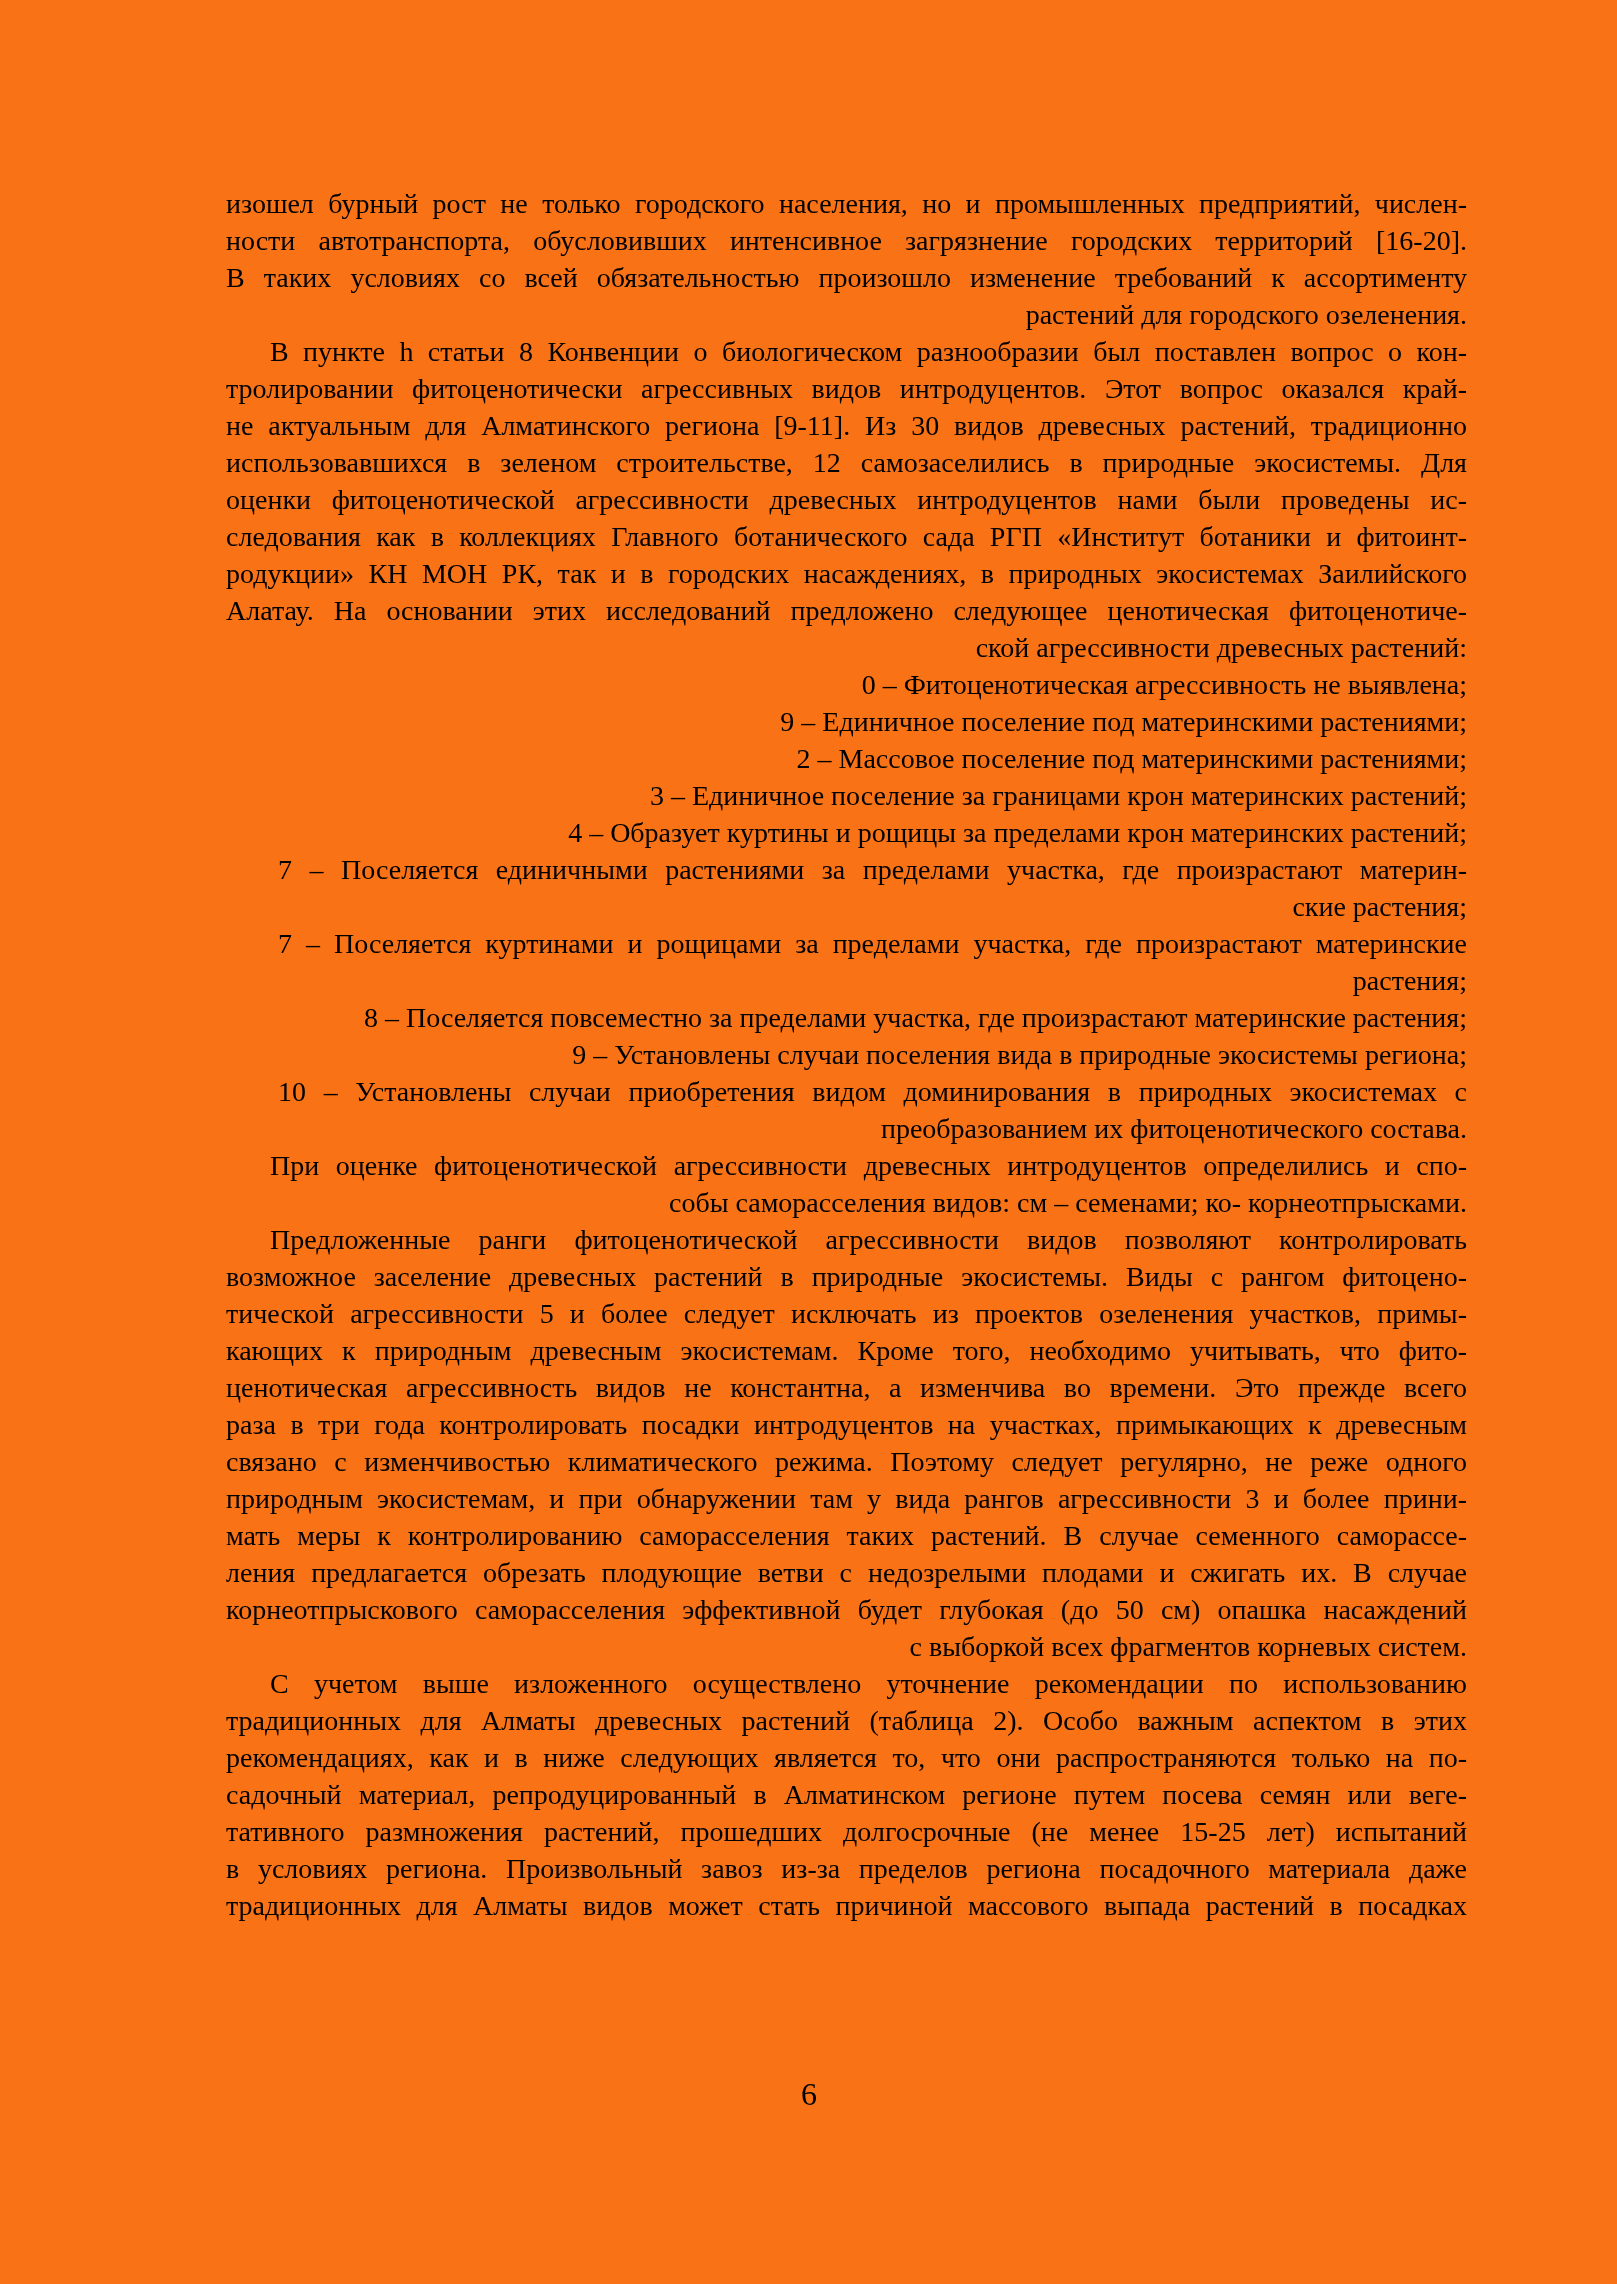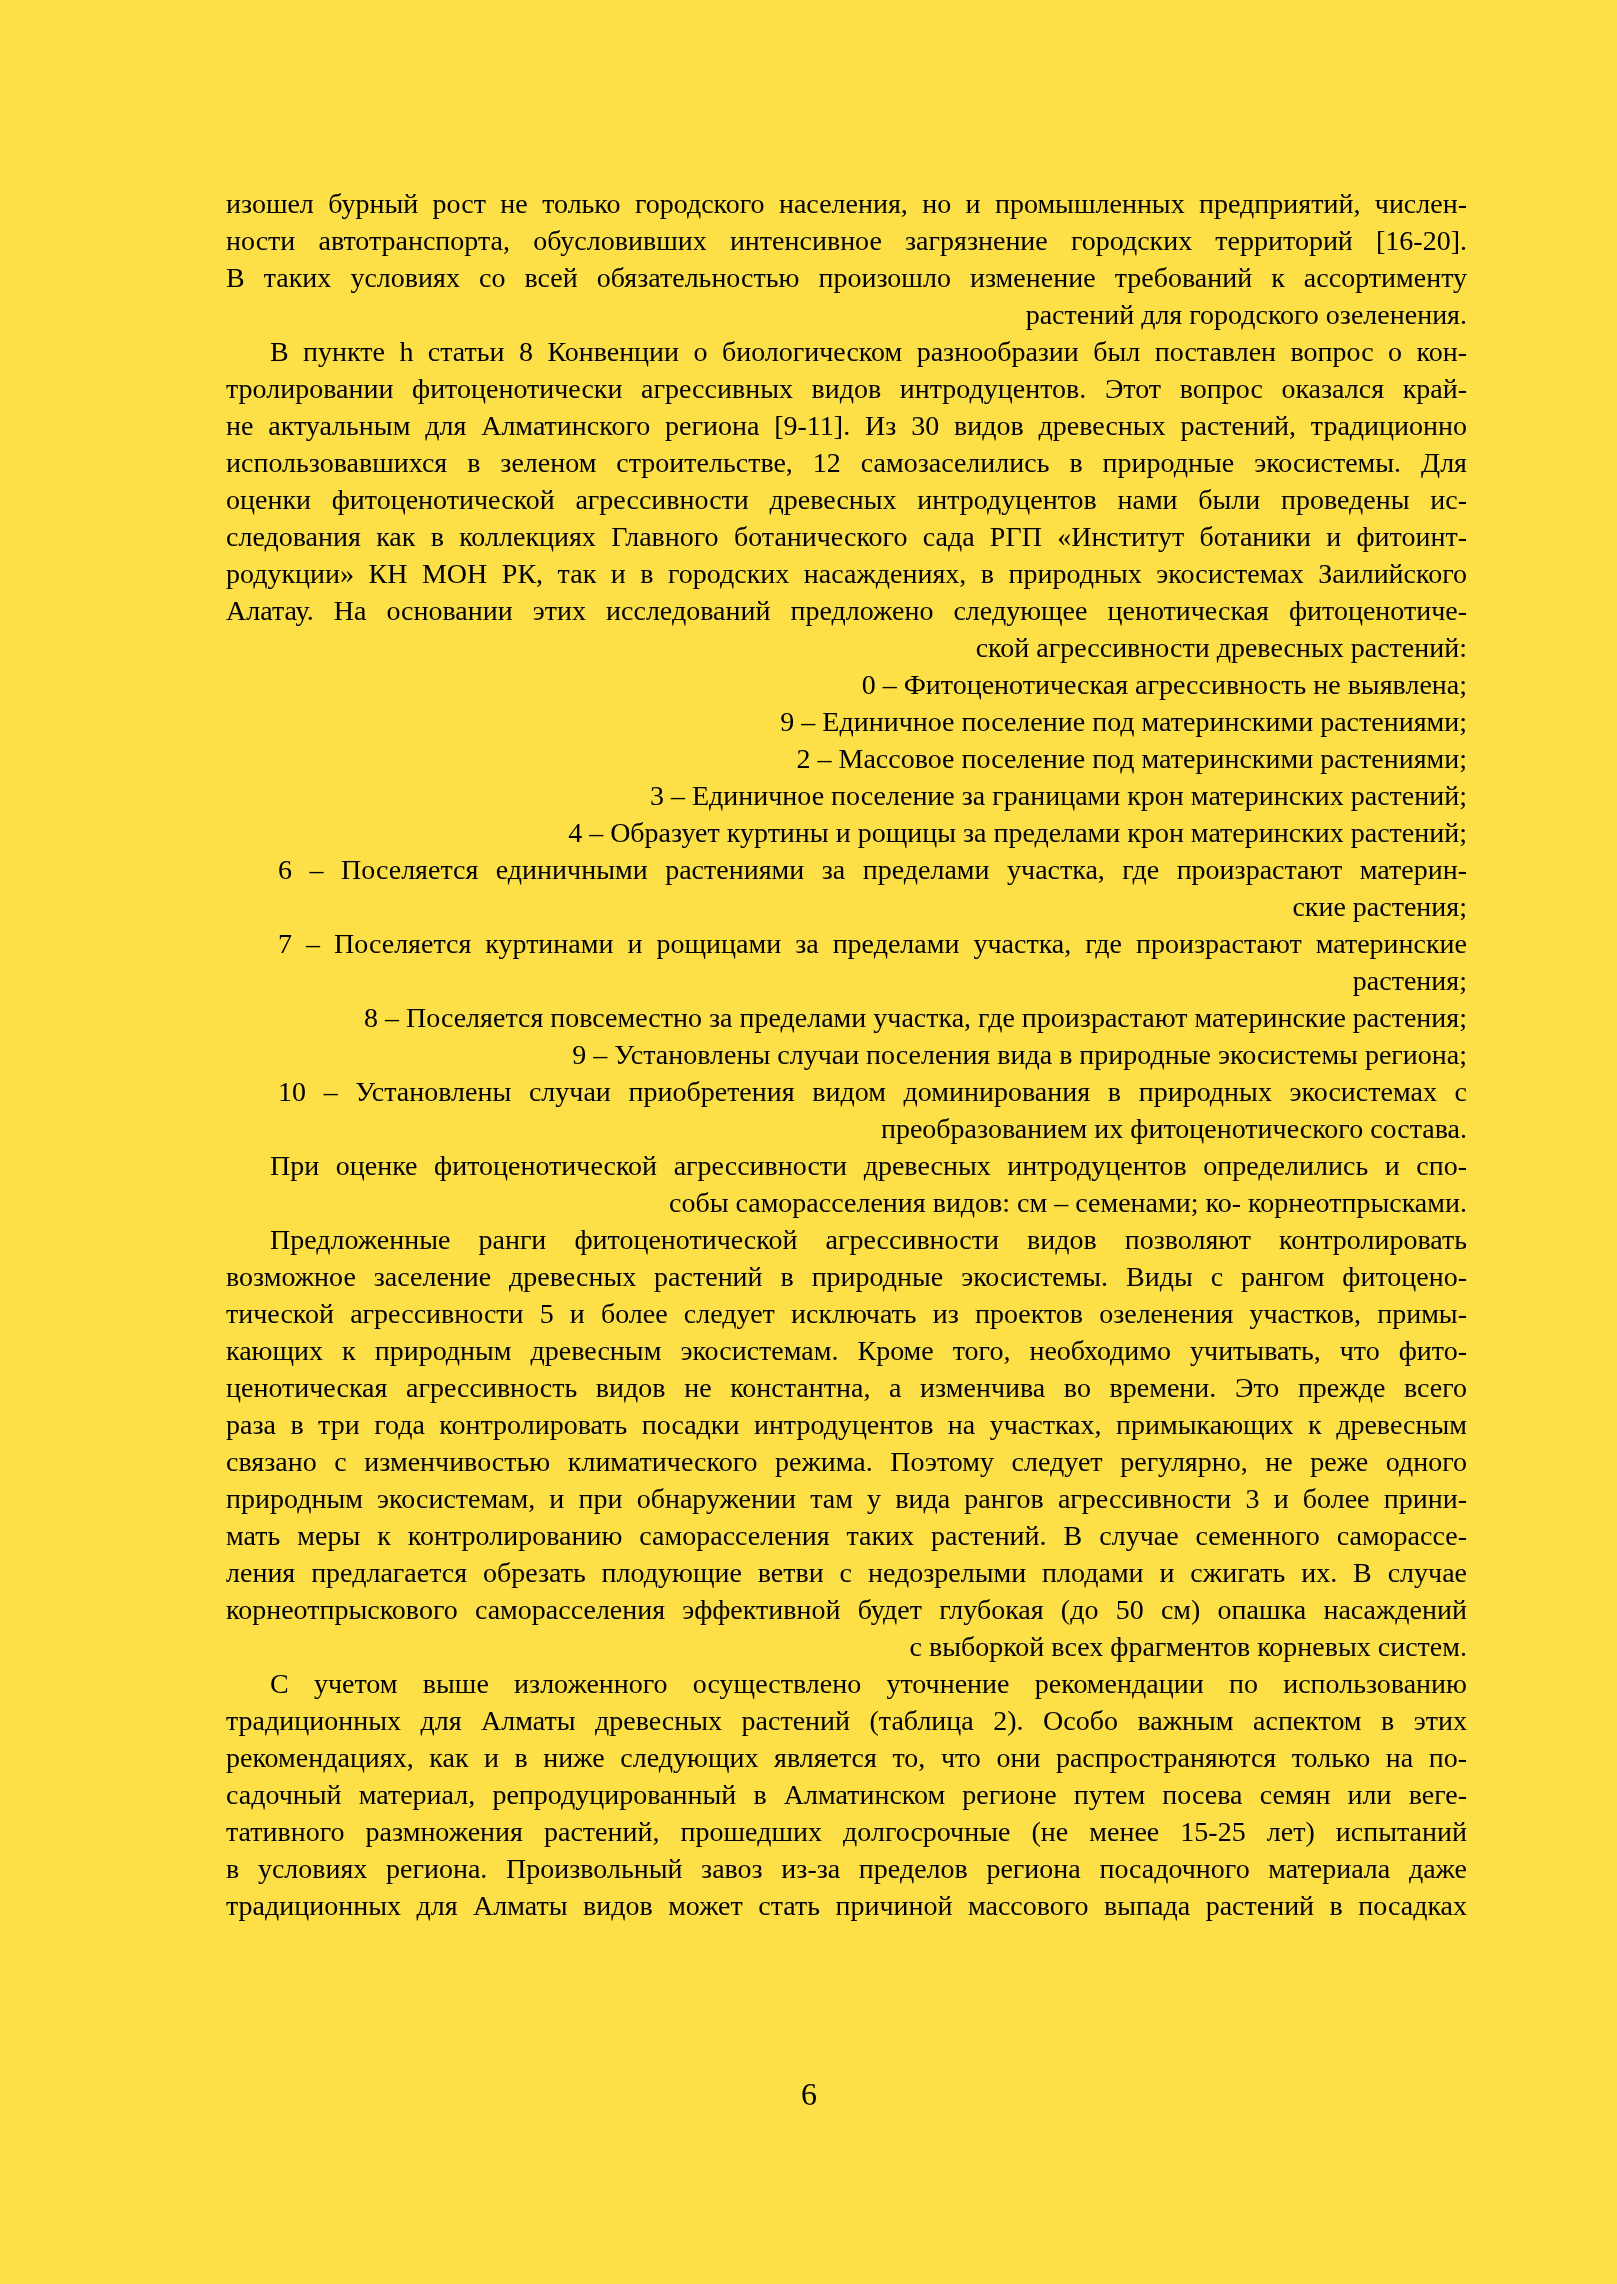--- a/index.html
+++ b/index.html
@@ -10,21 +10,21 @@
     position: relative;
     font-family: "Liberation Serif", "DejaVu Serif", serif;
     color: #000000;
     overflow: hidden;
   }
   .page {
     position: absolute;
     left: 0; top: 0;
     width: 1618px;
     height: 2284px;
-    background: #fde047;
+    background: #f97316;
   }
   .page-content {
     position: absolute;
     left: 226px;
     top: 185px;
     width: 1241px;
     font-size: 28px;
     line-height: 37px;
     color: #000000;
   }
@@ -81,21 +81,21 @@
       <div class="block block-indent">
         <div class="line">2 – Массовое поселение под материнскими растениями;</div>
       </div>
       <div class="block block-indent">
         <div class="line">3 – Единичное поселение за границами крон материнских растений;</div>
       </div>
       <div class="block block-indent">
         <div class="line">4 – Образует куртины и рощицы за пределами крон материнских растений;</div>
       </div>
       <div class="block block-indent">
-        <div class="line justify">6 – Поселяется единичными растениями за пределами участка, где произрастают материн-</div>
+        <div class="line justify">7 – Поселяется единичными растениями за пределами участка, где произрастают материн-</div>
         <div class="line">ские растения;</div>
       </div>
       <div class="block block-indent">
         <div class="line justify">7 – Поселяется куртинами и рощицами за пределами участка, где произрастают материнские</div>
         <div class="line">растения;</div>
       </div>
       <div class="block block-indent">
         <div class="line">8 – Поселяется повсеместно за пределами участка, где произрастают материнские растения;</div>
       </div>
       <div class="block block-indent">

